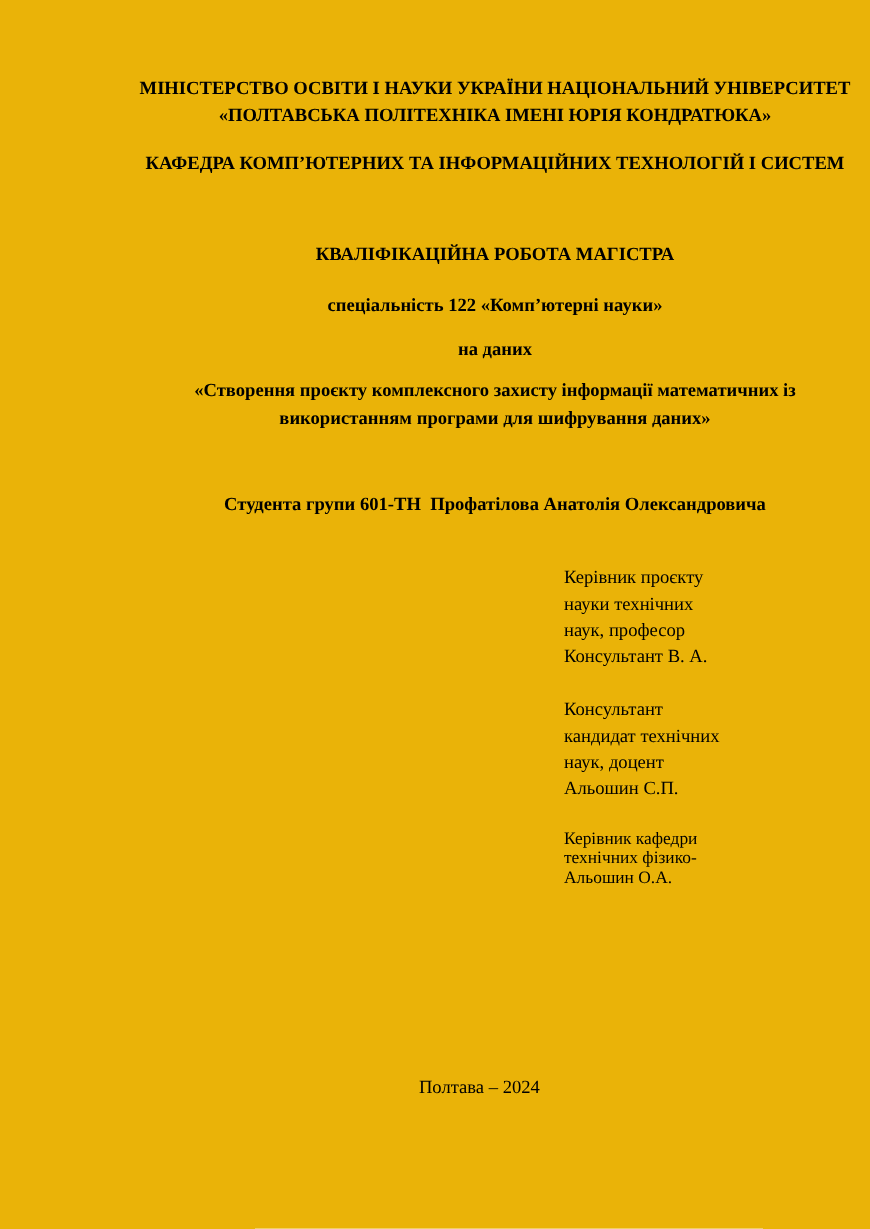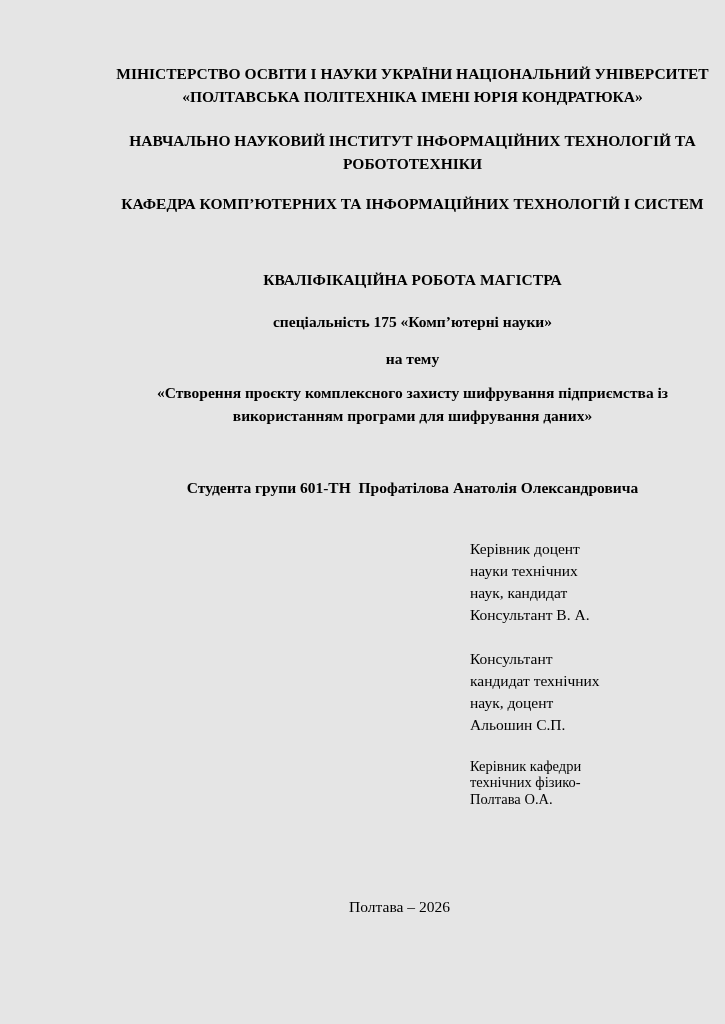--- a/index.html
+++ b/index.html
@@ -5,21 +5,21 @@
   html, body {
     margin: 0;
     padding: 0;
     background: #ffffff;
   }
   .page {
     position: relative;
     width: 725px;
     height: 1024px;
     margin: 0 auto;
-    background: #e5e5e5;
+    background: #eab308;
     color: #000000;
     font-family: "Liberation Serif", "DejaVu Serif", serif;
     box-sizing: border-box;
     padding: 63px 16px 0 116px; 
   }
   .center-bold {
     text-align: center;
     font-weight: bold;
     font-size: 15.5px;
     line-height: 22.5px;
@@ -59,53 +59,52 @@
     font-weight: normal;
   }
 </style>
 </head>
 <body>
 
 <div class="page">
 
   <div class="center-bold ministry">МІНІСТЕРСТВО ОСВІТИ І НАУКИ УКРАЇНИ НАЦІОНАЛЬНИЙ УНІВЕРСИТЕТ  «ПОЛТАВСЬКА ПОЛІТЕХНІКА ІМЕНІ ЮРІЯ КОНДРАТЮКА»</div>
 
-  <div class="center-bold institute">НАВЧАЛЬНО НАУКОВИЙ ІНСТИТУТ ІНФОРМАЦІЙНИХ ТЕХНОЛОГІЙ ТА РОБОТОТЕХНІКИ</div>
 
   <div class="center-bold department">КАФЕДРА КОМП’ЮТЕРНИХ ТА ІНФОРМАЦІЙНИХ ТЕХНОЛОГІЙ І СИСТЕМ</div>
 
   <div class="center-bold work-type">КВАЛІФІКАЦІЙНА РОБОТА МАГІСТРА</div>
 
-  <div class="center-bold specialty">спеціальність 175 «Комп’ютерні науки»</div>
+  <div class="center-bold specialty">спеціальність 122 «Комп’ютерні науки»</div>
 
-  <div class="center-bold topic-label">на тему</div>
+  <div class="center-bold topic-label">на даних</div>
 
-  <div class="center-bold topic">«Створення проєкту комплексного захисту шифрування підприємства із використанням програми для шифрування даних»</div>
+  <div class="center-bold topic">«Створення проєкту комплексного захисту інформації математичних із використанням програми для шифрування даних»</div>
 
   <div class="center-bold student">Студента групи 601-ТН  Профатілова Анатолія Олександровича</div>
 
   <div class="sig-area">
 
     <div class="sig-block">
-      <div class="sig-line">Керівник доцент</div>
+      <div class="sig-line">Керівник проєкту</div>
       <div class="sig-line">науки технічних</div>
-      <div class="sig-line">наук, кандидат</div>
+      <div class="sig-line">наук, професор</div>
       <div class="sig-line">Консультант В. А.</div>
     </div>
 
     <div class="sig-block">
       <div class="sig-line">Консультант</div>
       <div class="sig-line">кандидат технічних</div>
       <div class="sig-line">наук, доцент</div>
       <div class="sig-line">Альошин С.П.</div>
     </div>
 
     <div class="sig-block small">
       <div class="sig-line">Керівник кафедри</div>
       <div class="sig-line">технічних фізико-</div>
-      <div class="sig-line">Полтава О.А.</div>
+      <div class="sig-line">Альошин О.А.</div>
     </div>
 
   </div>
 
-  <div class="footer">Полтава – 2026</div>
+  <div class="footer">Полтава – 2024</div>
 
 </div>
 
 </body></html>

